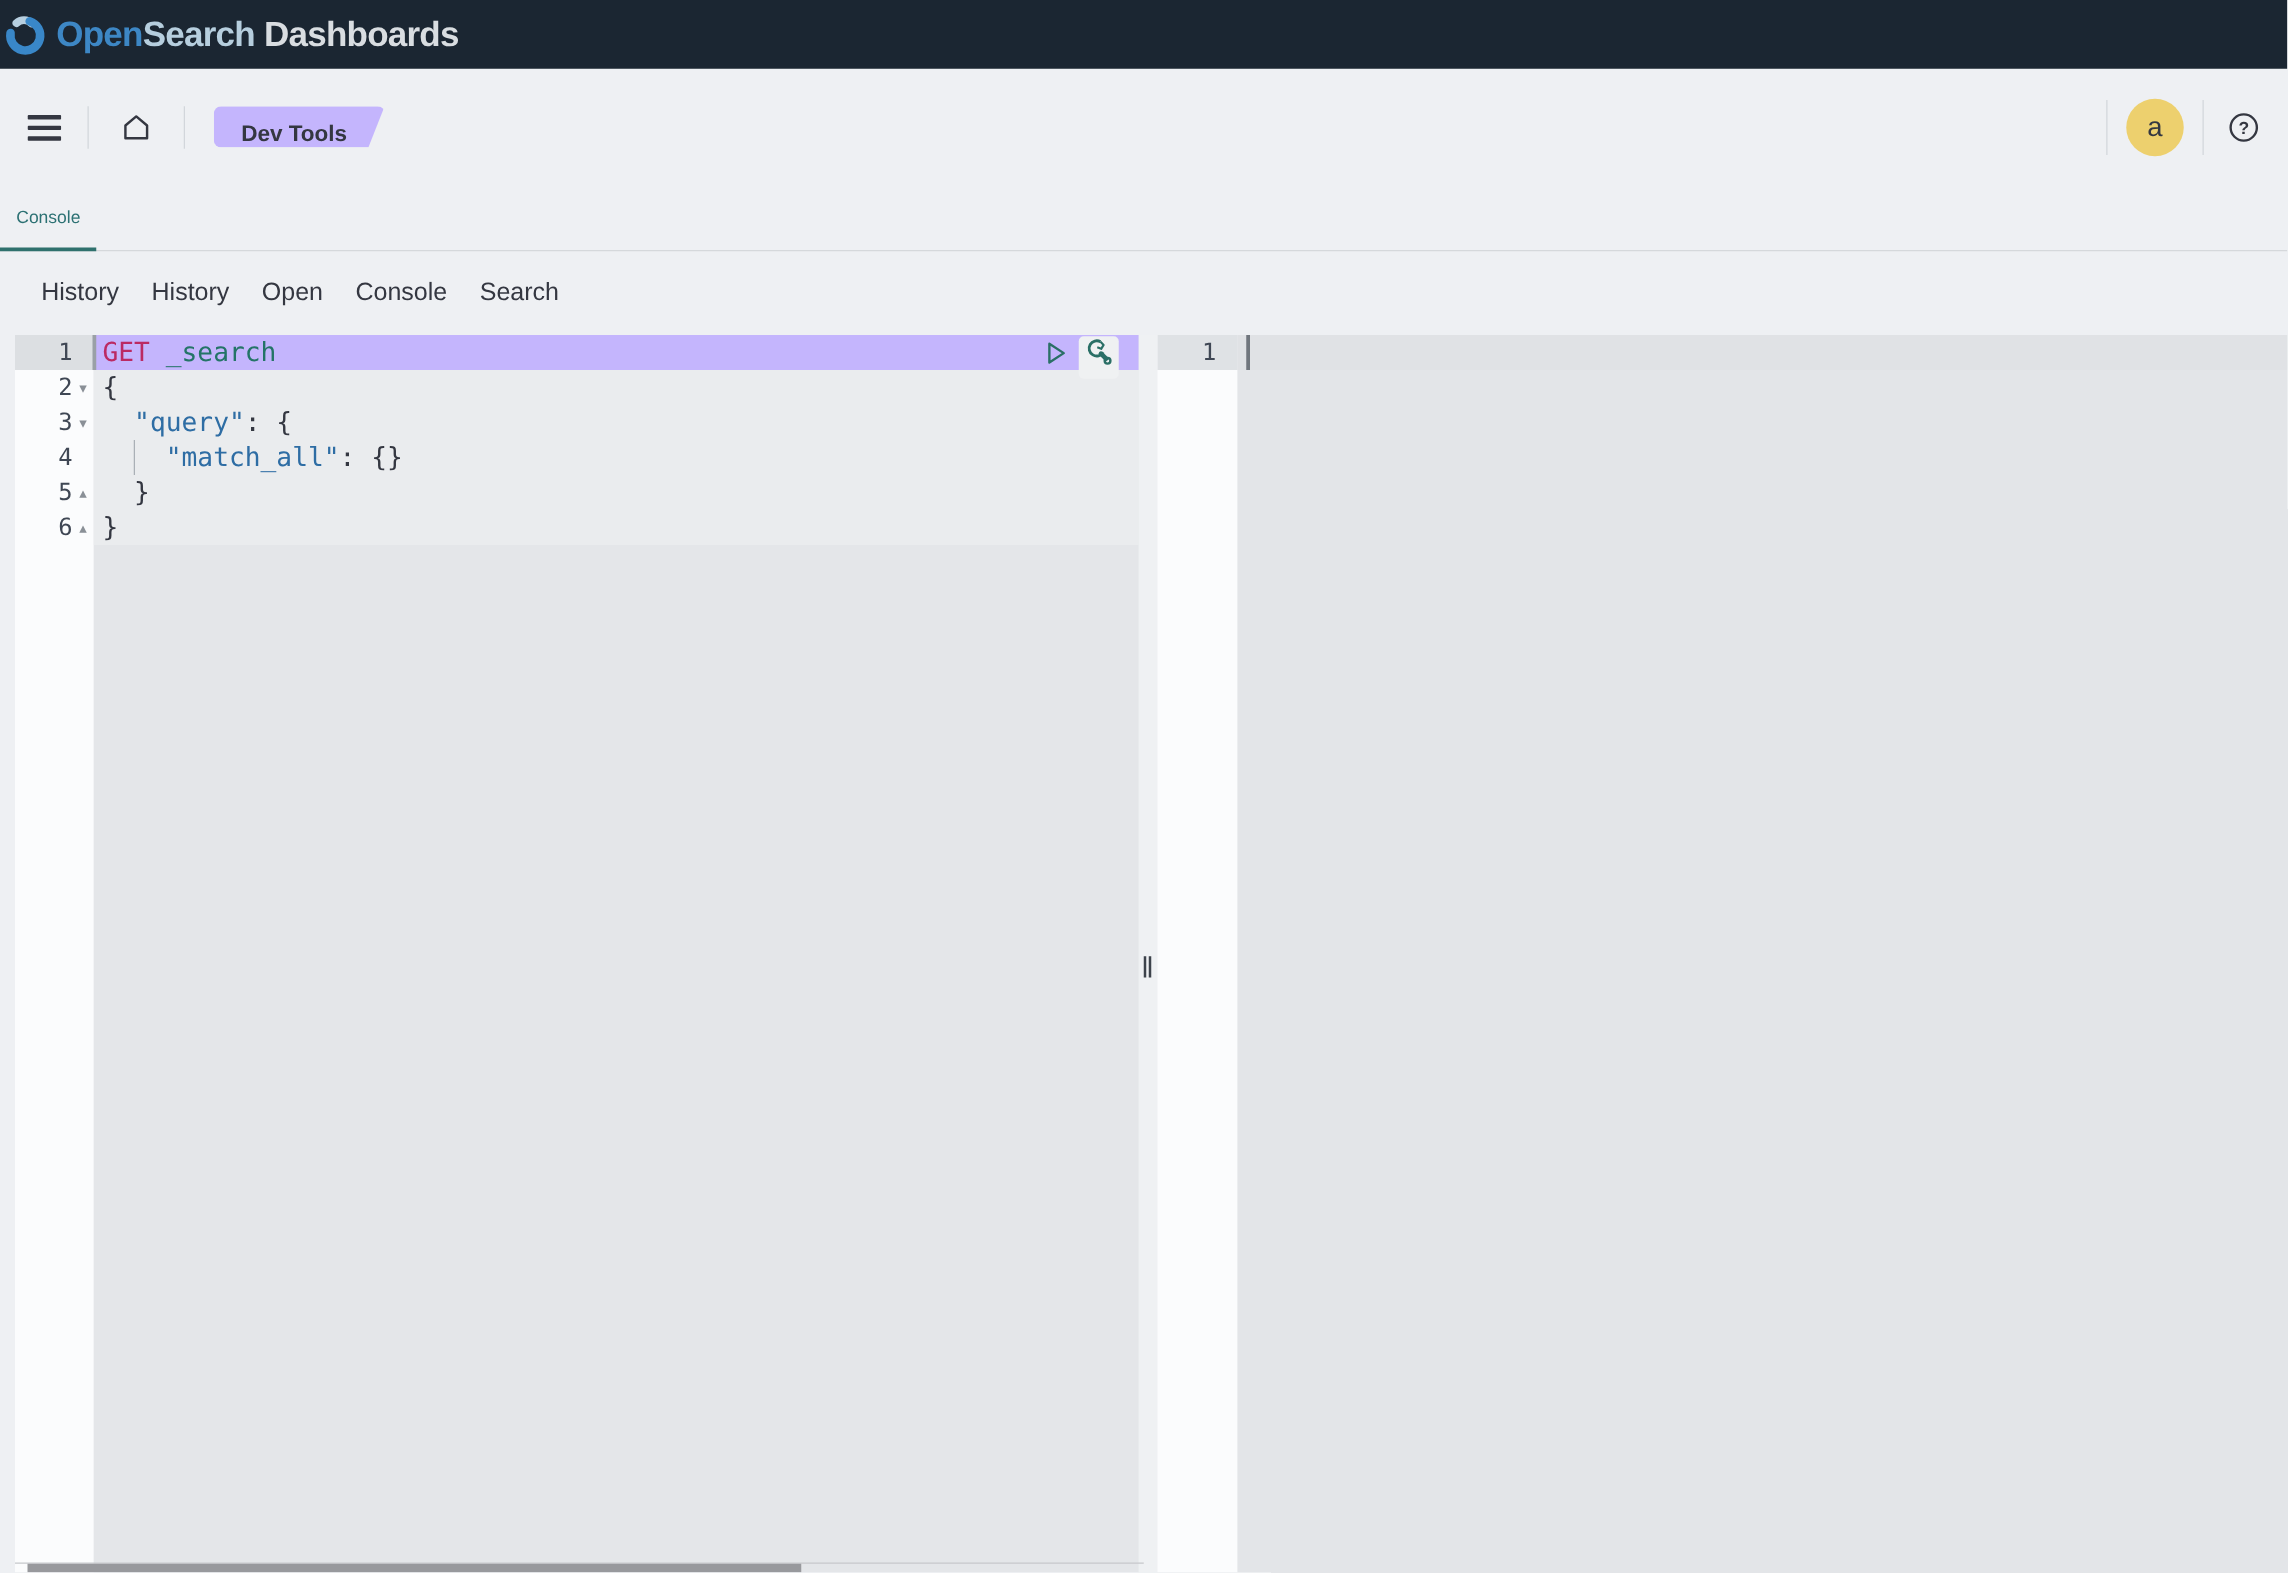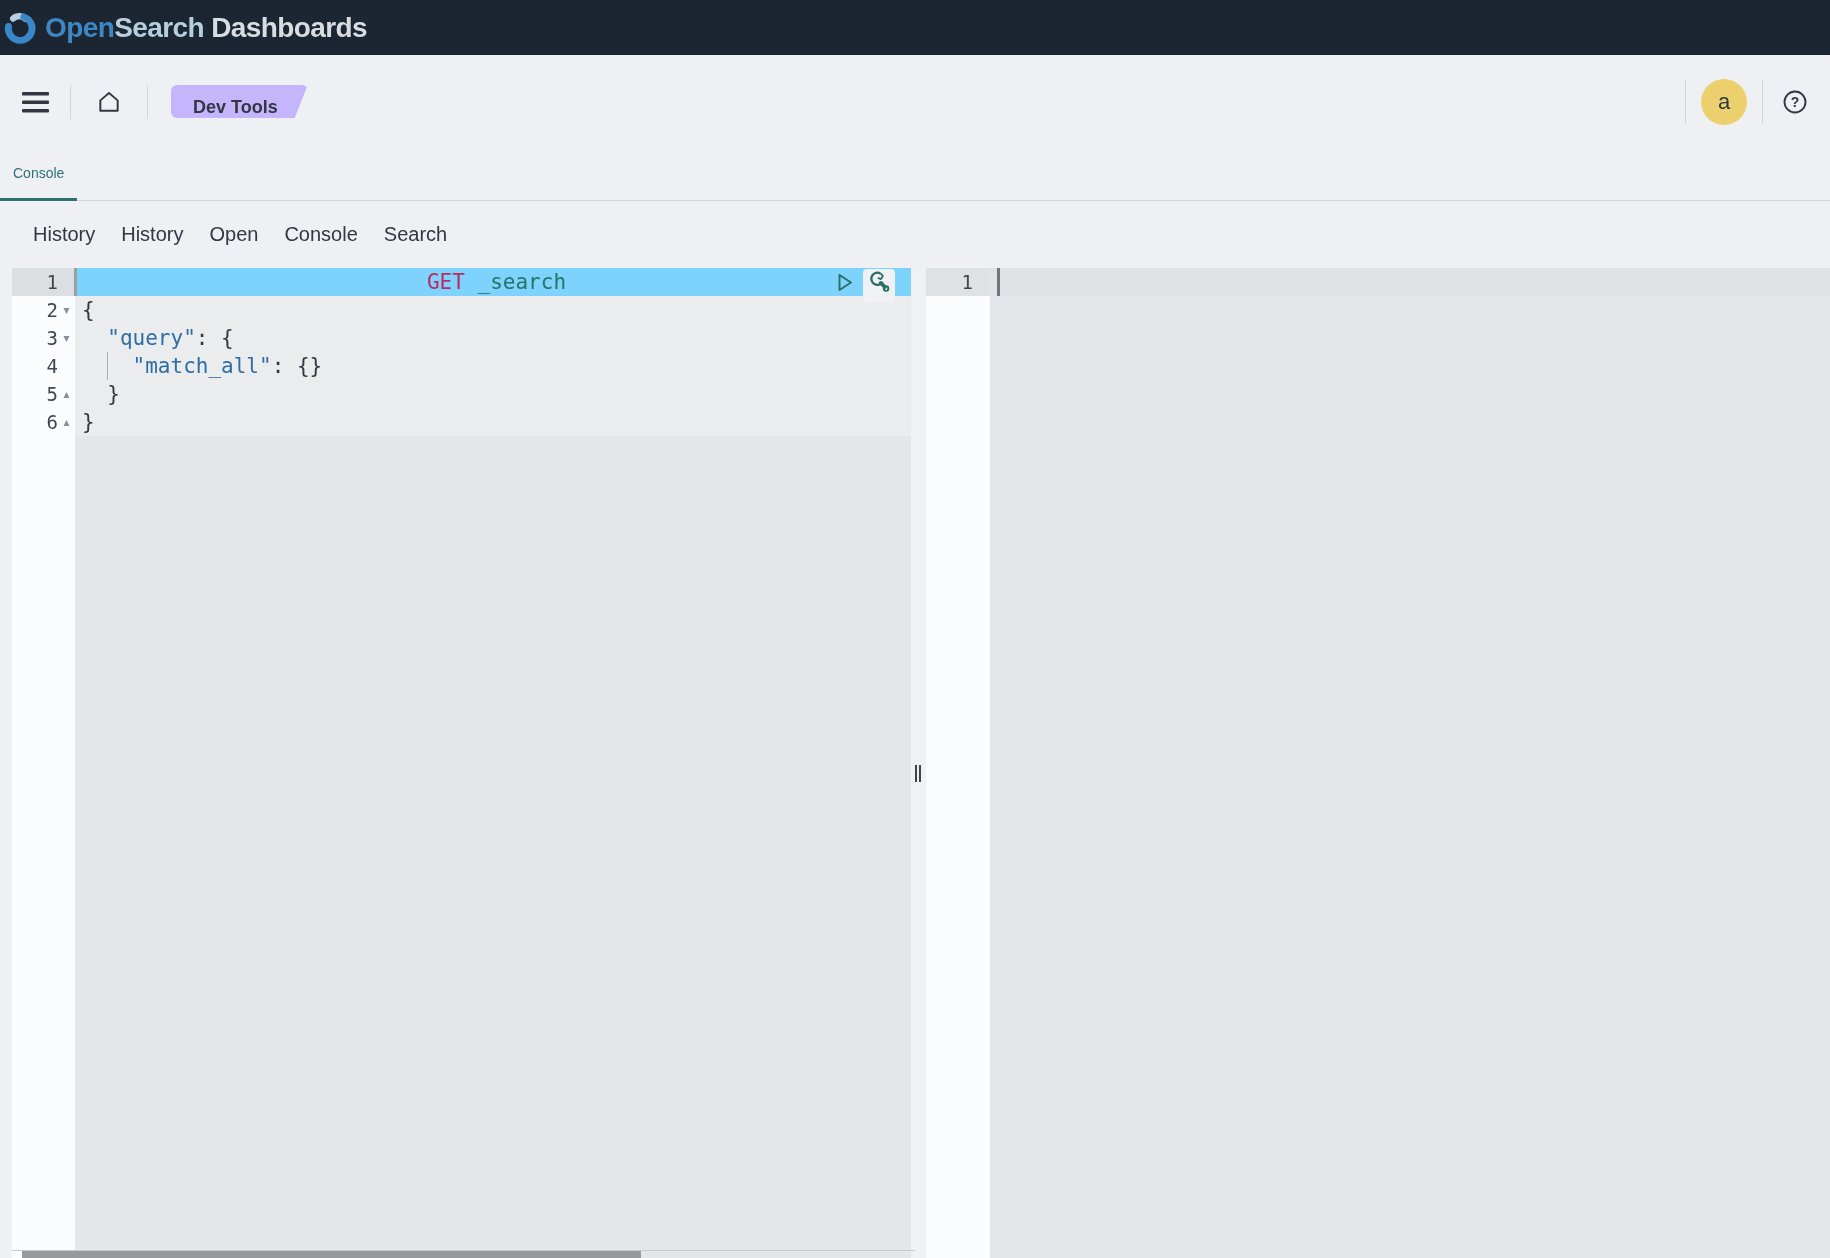--- a/index.html
+++ b/index.html
@@ -50,21 +50,21 @@
   .req-gutter{position:absolute;left:0;top:0;bottom:0;width:63px;background:#fbfcfd;}
   .req-body{position:absolute;left:63px;right:0;top:0;bottom:0;background:#e4e6e9;}
   .code-rows{position:absolute;left:0;right:0;top:0;background:#eaecee;}
   .gutter-row{height:28px;display:flex;align-items:center;}
   .gutter-row.active{background:#dcdfe2;}
   .ln{width:46px;text-align:right;font-family:"DejaVu Sans Mono","Liberation Mono",monospace;
       font-size:19px;color:#3f4754;line-height:28px;}
   .fold{width:17px;text-align:center;font-size:12px;color:#8a9097;line-height:28px;cursor:pointer;}
   .code-row{position:relative;height:28px;line-height:28px;font-size:21px;white-space:pre;
             padding-left:7px;color:#343741;}
-  .code-row.active{background:#7dd3fc;text-align:center;}
+  .code-row.active{background:#c4b5fd;}
   .seg-method{color:#bb2a63;}
   .seg-url{color:#247467;}
   .seg-key{color:#2e6da4;}
   .seg-punct{color:#343741;}
   .seg-plain{color:#343741;}
   .indent-guide{position:absolute;left:32px;top:0;bottom:0;width:1px;background:#aab0b6;}
   .cursor-left{position:absolute;left:-1px;top:0;width:3px;height:28px;background:#9aa0a6;}
   .line-actions{position:absolute;right:16px;top:0;height:28px;display:flex;align-items:center;gap:7px;}
   .wrench-box{background:#eff1f2;border-radius:4px;width:32px;height:34px;display:flex;
               align-items:flex-start;justify-content:center;transform:translateY(4px);}

